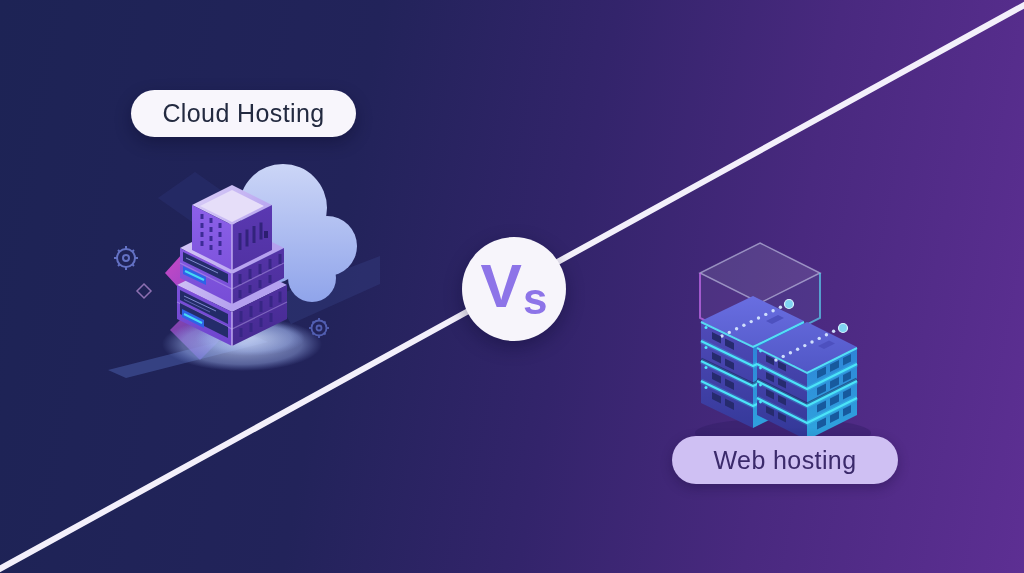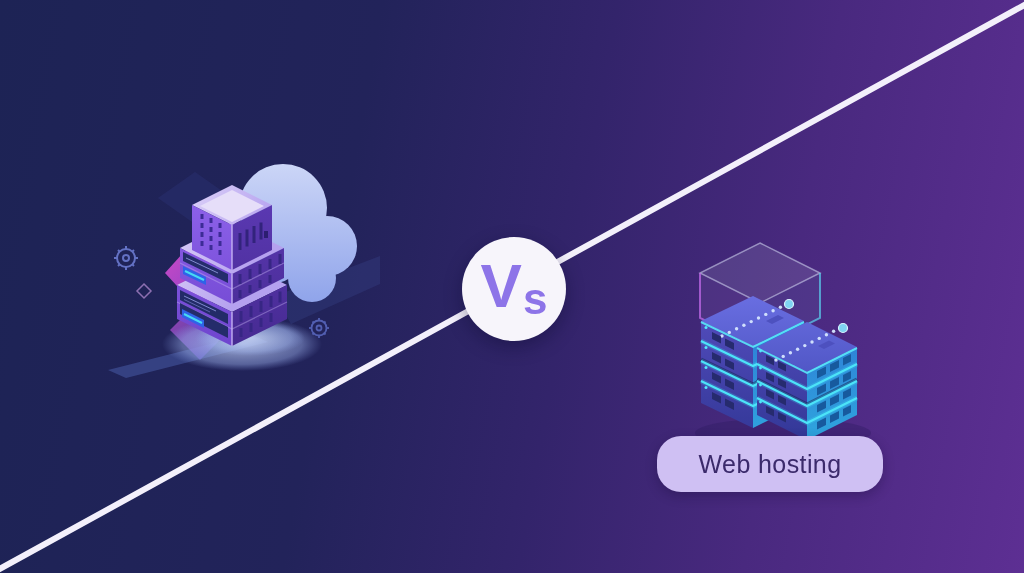--- a/index.html
+++ b/index.html
@@ -26,21 +26,21 @@
     font-weight: 500;
     letter-spacing: 0.4px;
   }
   .pill-cloud {
     left: 131px; top: 90px; width: 225px; height: 47px;
     background: var(--left_pill_bg, #f8f6fc);
     color: var(--left_pill_text, #232a40);
     box-shadow: 0 6px 16px rgba(8,10,35,0.35);
   }
   .pill-web {
-    left: 657px; top: 436px; width: 226px; height: 56px;
+    left: 672px; top: 436px; width: 226px; height: 48px;
     background: var(--right_pill_bg, #cfc0f3);
     color: var(--right_pill_text, #3b2a6b);
     box-shadow: 0 4px 12px rgba(20,10,50,0.3);
   }
 
   .vs-badge {
     position: absolute;
     left: 462px; top: 237px;
     width: 104px; height: 104px;
     border-radius: 50%;
@@ -350,20 +350,23 @@
         <polyline points="89,131 139,156 189,131" stroke="#46e0f4" stroke-width="5" opacity="0.22"></polyline>
         <polyline points="89,131 139,156 189,131" stroke="#4ce4f8" stroke-width="2.2"></polyline>
         <polyline points="89,148 139,173 189,148" stroke="#46e0f4" stroke-width="5" opacity="0.22"></polyline>
         <polyline points="89,148 139,173 189,148" stroke="#4ce4f8" stroke-width="2.2"></polyline>
         <polyline points="89,165 139,190 189,165" stroke="#46e0f4" stroke-width="5" opacity="0.22"></polyline>
         <polyline points="89,165 139,190 189,165" stroke="#4ce4f8" stroke-width="2.2"></polyline>
       </g>
     </g>
   </svg>
 
+  <div class="pill pill-cloud">
+    <span>Cloud Hosting</span>
+  </div>
 
   <div class="pill pill-web">
     <span>Web hosting</span>
   </div>
 
   <div class="vs-badge">
     <span class="v">V</span>
     <span class="s">s</span>
   </div>
 

